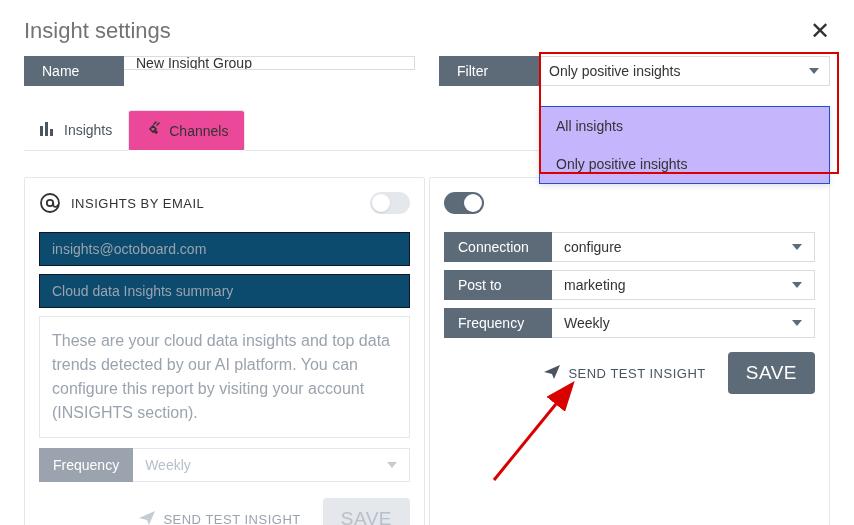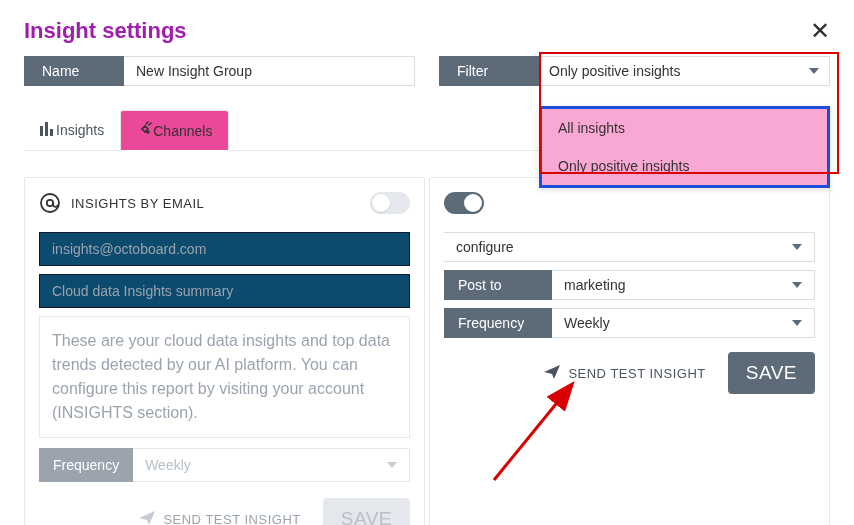--- a/index.html
+++ b/index.html
@@ -11,37 +11,37 @@
     color: #333;
     font-size: 14px;
     overflow: hidden;
     position: relative;
   }
   .dialog { padding: 0 24px 20px 24px; }
   .header {
     display: flex; justify-content: space-between; align-items: center;
     padding: 18px 0 12px 0;
   }
-  .title { font-size: 22px; font-weight: 700; color: #a21caf; }
+  .title { font-size: 22px; font-weight: 400; color: #737373; }
   .close-x { font-size: 24px; color: #333; cursor: pointer; line-height: 1; }
   .filters {
     display: flex; gap: 24px; margin-bottom: 10px;
     align-items: flex-end;
   }
   .field {
     display: flex; align-items: stretch; flex: 1;
     position: relative;
   }
   .field-label {
     background: #5d6b79; color: #fff; display: flex; align-items: center;
     padding: 0 18px; font-size: 14px; height: 30px; min-width: 100px;
   }
   .field-input {
     flex: 1; border: 1px solid #d9dde1; border-left: none;
-    height: 30px; padding: 0 12px; font-size: 14px; color: #333;
+    height: 14px; padding: 0 12px; font-size: 14px; color: #333;
     outline: none; background: #fff;
   }
   .field-select {
     flex: 1; border: 1px solid #d9dde1; border-left: none;
     height: 30px; padding: 0 10px; font-size: 14px; color: #333;
     display: flex; justify-content: space-between; align-items: center;
     background: #fff; cursor: pointer;
   }
   .caret { display:inline-block; line-height:0; }
   .caret svg { width:10px; height:6px; }
@@ -49,31 +49,31 @@
   .red-highlight {
     position: absolute;
     border: 2px solid #d90000;
     pointer-events: none;
     z-index: 50;
   }
   .hl-outer { left: 539px; top: 52px; width: 300px; height: 122px; }
 
   .dd-menu {
     position: absolute; left: 100px; right: 0; top: 50px;
-    background: #f9a8d4; border: 3px solid #1d4ed8;
+    background: #c4b5fd; border: 1px solid #1d4ed8;
     box-shadow: 0 2px 6px rgba(0,0,0,.12);
     z-index: 40;
   }
   .dd-item { padding: 11px 16px; color: #333; cursor: pointer; }
 
   .tabs {
     display: flex; border-bottom: 1px solid #e4e7eb; margin-top: 24px;
   }
   .tab {
-    display: flex; align-items: center; gap: 0;
+    display: flex; align-items: center; gap: 8px;
     padding: 10px 16px; color: #4a5560; cursor: pointer;
     font-size: 14px;
   }
   .tab.active {
     background: #ec4899; border: 1px solid #e4e7eb; border-bottom: 1px solid #fff;
     margin-bottom: -1px; border-radius: 3px 3px 0 0; color: #333;
   }
 
   .panels { display: flex; gap: 4px; margin-top: 26px; justify-content: space-between; }
   .panel {
@@ -240,20 +240,21 @@
         </div>
       </div>
     </div>
 
     <div class="panel">
       <div class="panel-header">
         <div class="toggle on"></div>
       </div>
 
       <div class="slack-row">
+        <div class="slack-label">Connection</div>
         <div class="slack-select">
           <span>configure</span>
           <span class="caret"><svg viewBox="0 0 10 6">
                 <path d="M0 0 L5 6 L10 0 Z" fill="#5d6b79"></path>
               </svg></span>
         </div>
       </div>
       <div class="slack-row">
         <div class="slack-label">Post to</div>
         <div class="slack-select">

